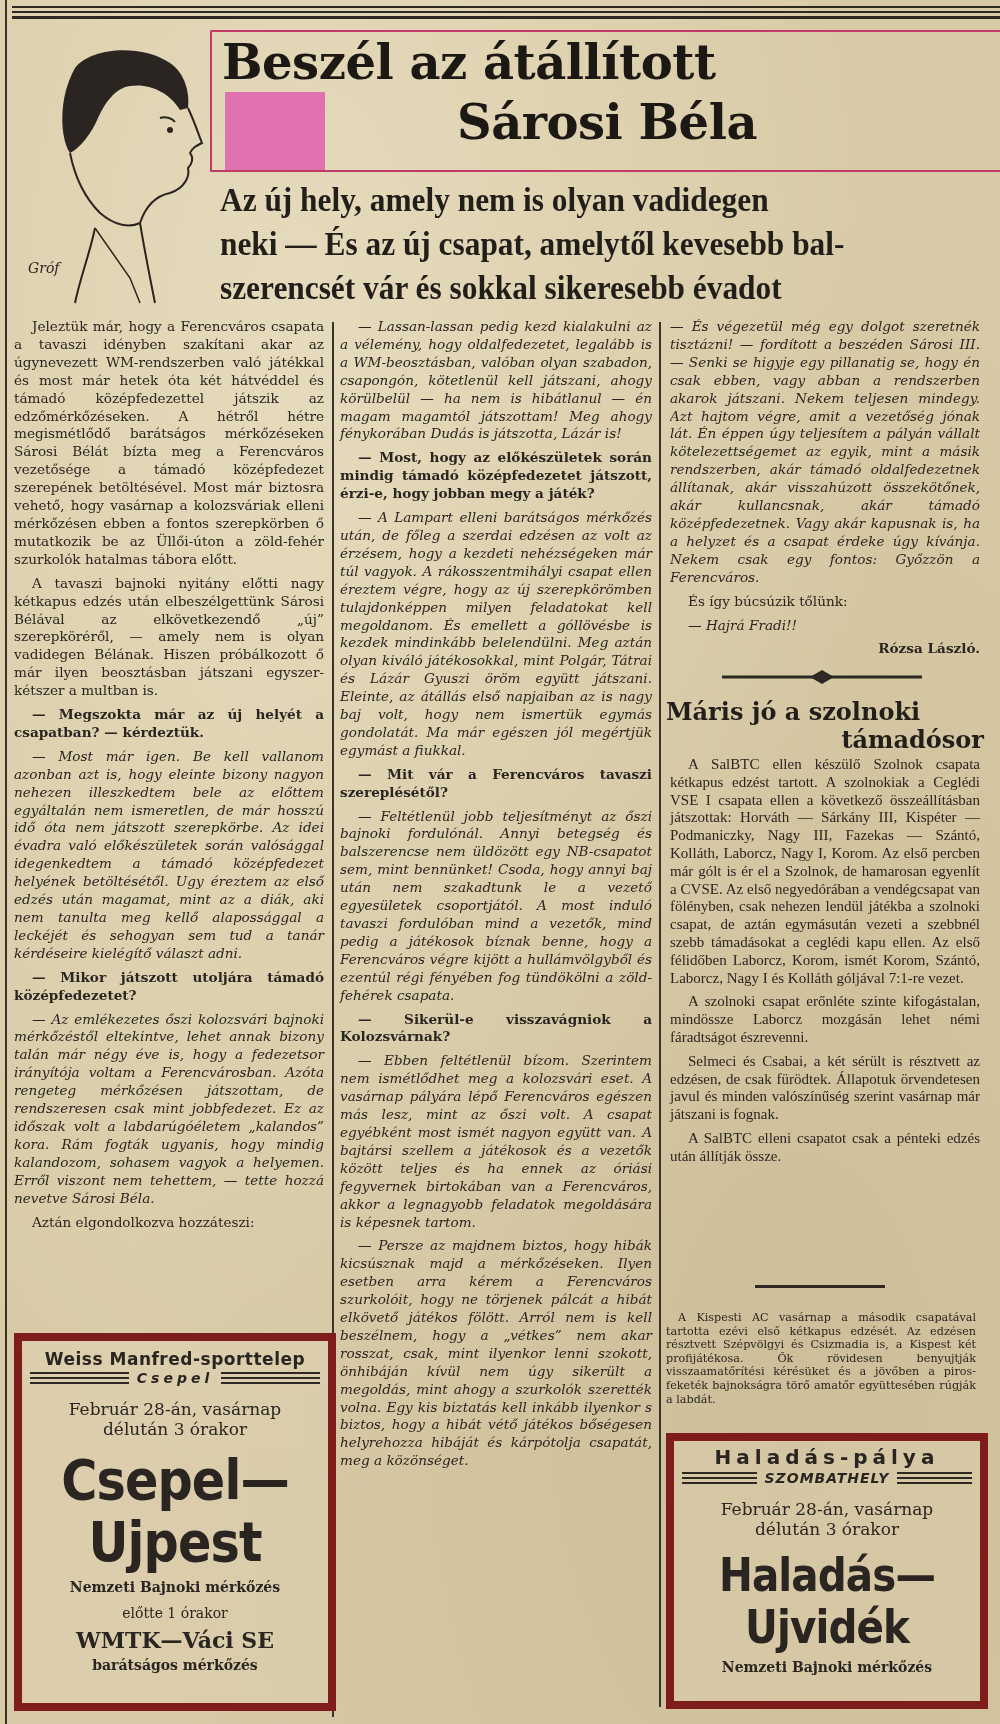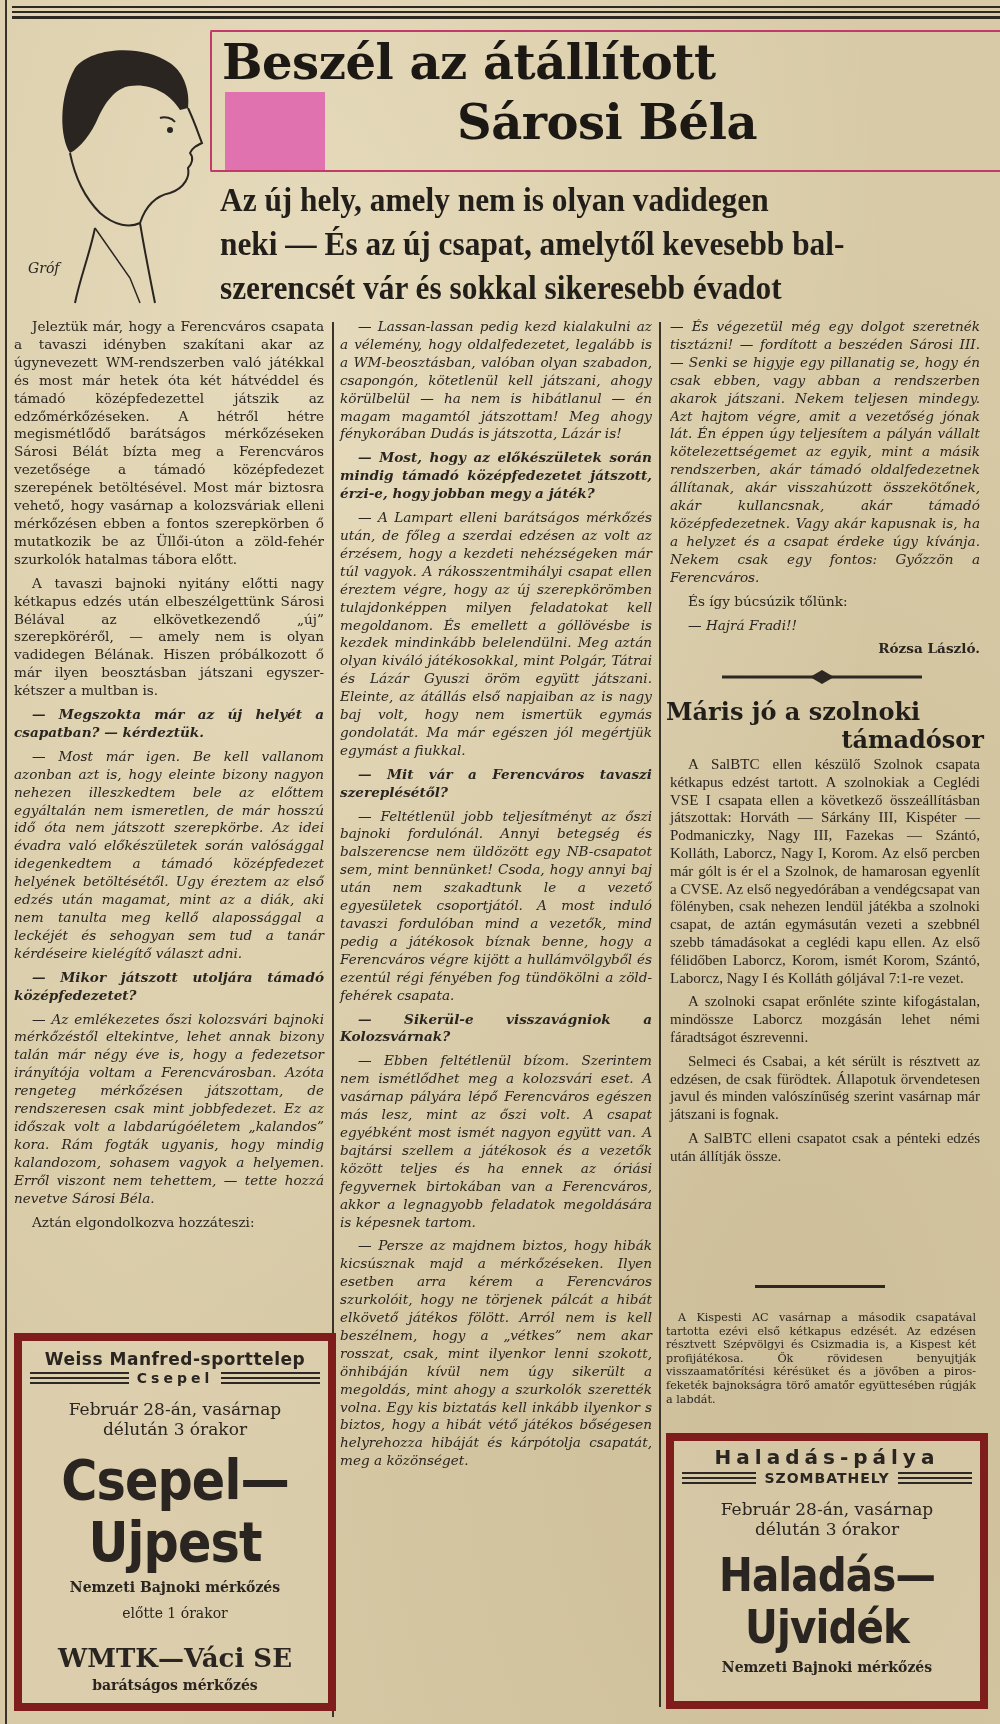--- a/index.html
+++ b/index.html
@@ -44,21 +44,21 @@
     }
     .subhead span { display: block; }
 
     
     .col {
       position: absolute; top: 318px;
       font-family: "DejaVu Serif", serif; font-size: 13.6px; line-height: 17.9px;
       color: #2a2520; text-align: justify;
     }
     .col p { margin: 0 0 6px 0; text-indent: 18px; hyphens: auto; }
-    .col p.q { font-weight: bold; font-style: italic; }
+    .col p.q { font-weight: bold; }
     .col p.a { font-style: italic; }
     .col1 { left: 14px; width: 310px; }
     .col2 { left: 340px; width: 312px; }
     .col3 { left: 670px; width: 310px; }
     .vrule { position: absolute; top: 322px; width: 2px; background: #3a332a; }
     .vr1 { left: 332px; height: 1395px; }
     .vr2 { left: 659px; height: 1385px; }
 
     .byline { text-align: right; font-weight: bold; margin: 4px 20px 0 0; }
     .closing-1 { margin: 6px 0 0 0; text-indent: 18px; }
@@ -83,27 +83,27 @@
       position: absolute; border: 8px solid #7f1d1d; text-align: center;
       background: rgba(230,220,190,0.25);
     }
     .ad1 { left: 14px; top: 1333px; width: 306px; height: 362px; }
     .ad2 { left: 666px; top: 1433px; width: 306px; height: 260px; }
     .ad-venue { font-family: "DejaVu Sans", sans-serif; font-weight: bold; font-size: 17px; margin-top: 8px; letter-spacing: 0.5px; }
     .ad2 .ad-venue { font-size: 20px; letter-spacing: 5px; margin-top: 4px; }
     .ad-subvenue-row { display: flex; align-items: center; justify-content: center; gap: 8px; padding: 0 8px; }
     .ad-lines { flex: 1; }
     .ad-lines div { height: 2px; background: #2d2822; margin: 3px 0; }
-    .ad-subvenue { font-family: "DejaVu Sans", sans-serif; font-weight: bold; font-size: 14px; letter-spacing: 4px; }
+    .ad-subvenue { font-family: "DejaVu Sans", sans-serif; font-weight: bold; font-size: 14px; letter-spacing: 4px; font-style: italic; }
     .ad-date { font-size: 17px; line-height: 20px; margin-top: 12px; }
     .ad-match { font-family: "DejaVu Sans", sans-serif; font-weight: bold; font-size: 56px; line-height: 62px; margin-top: 10px; letter-spacing: -1px; transform: scaleX(0.88); }
     .ad2 .ad-match { font-size: 46px; line-height: 52px; }
     .ad-type { font-weight: bold; font-size: 14px; margin-top: 6px; }
     .ad-pre { font-size: 14px; margin-top: 10px; }
-    .ad-match2 { font-weight: 900; font-size: 26px; margin-top: 22px; }
+    .ad-match2 { font-weight: 900; font-size: 22px; margin-top: 6px; }
     .ad-type2 { font-weight: bold; font-size: 14px; margin-top: 4px; }
   </style>
 </head>
 <body>
 
 <div class="page-bg"></div>
 <div class="left-rule"></div>
 <div class="top-rules">
     <div></div>
     <div></div>

